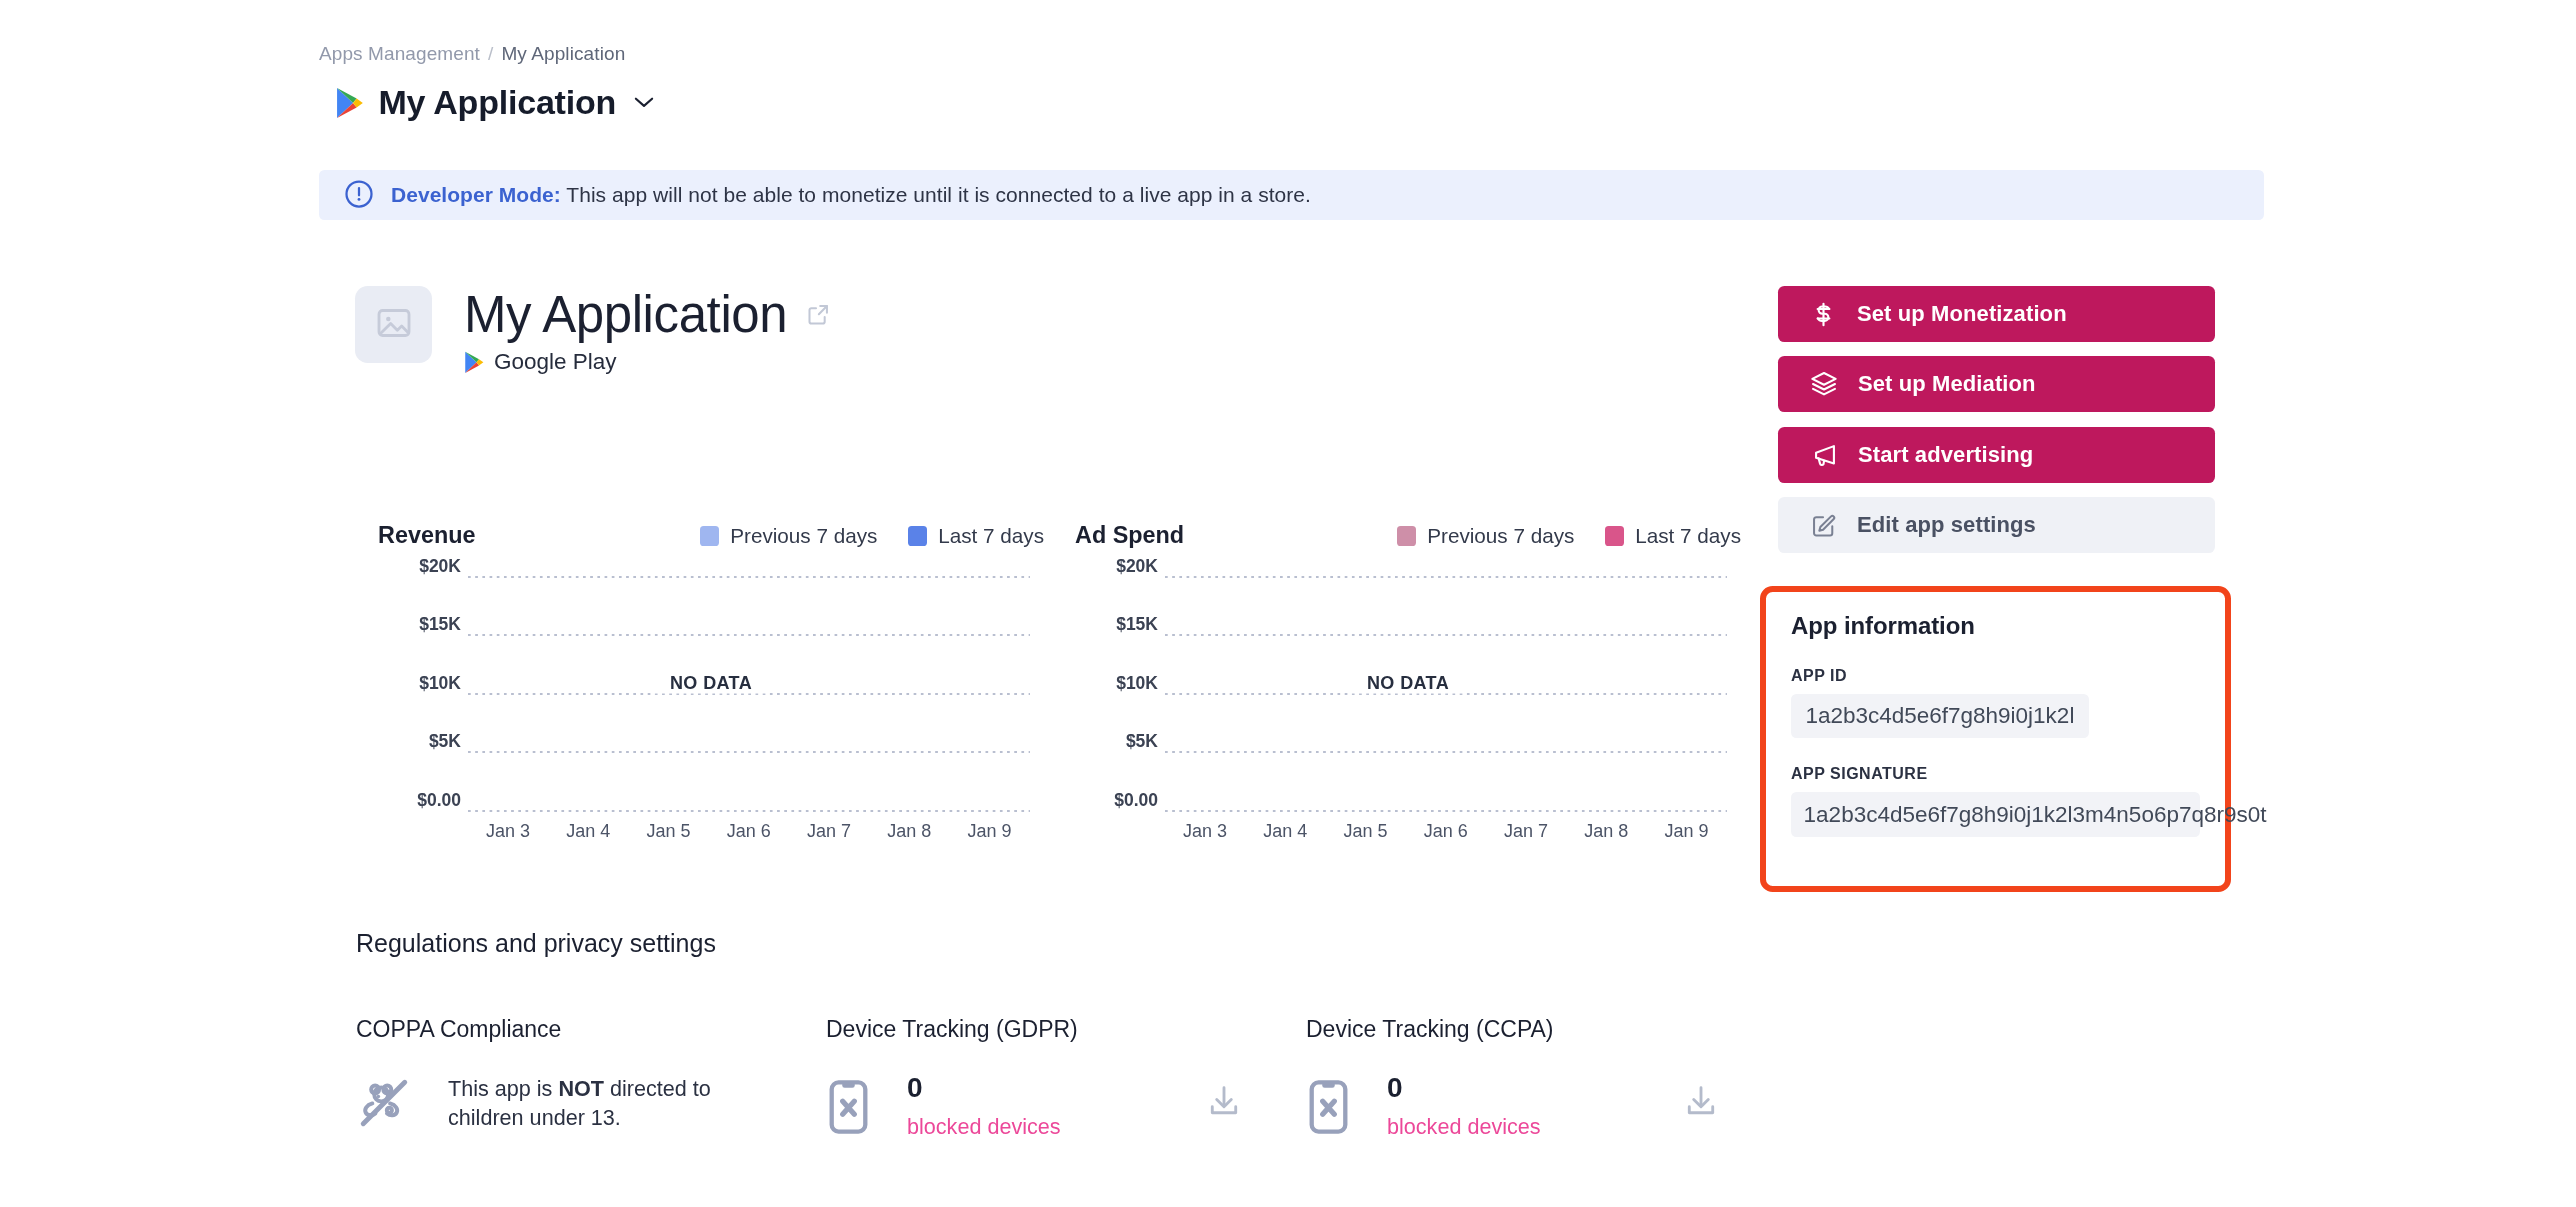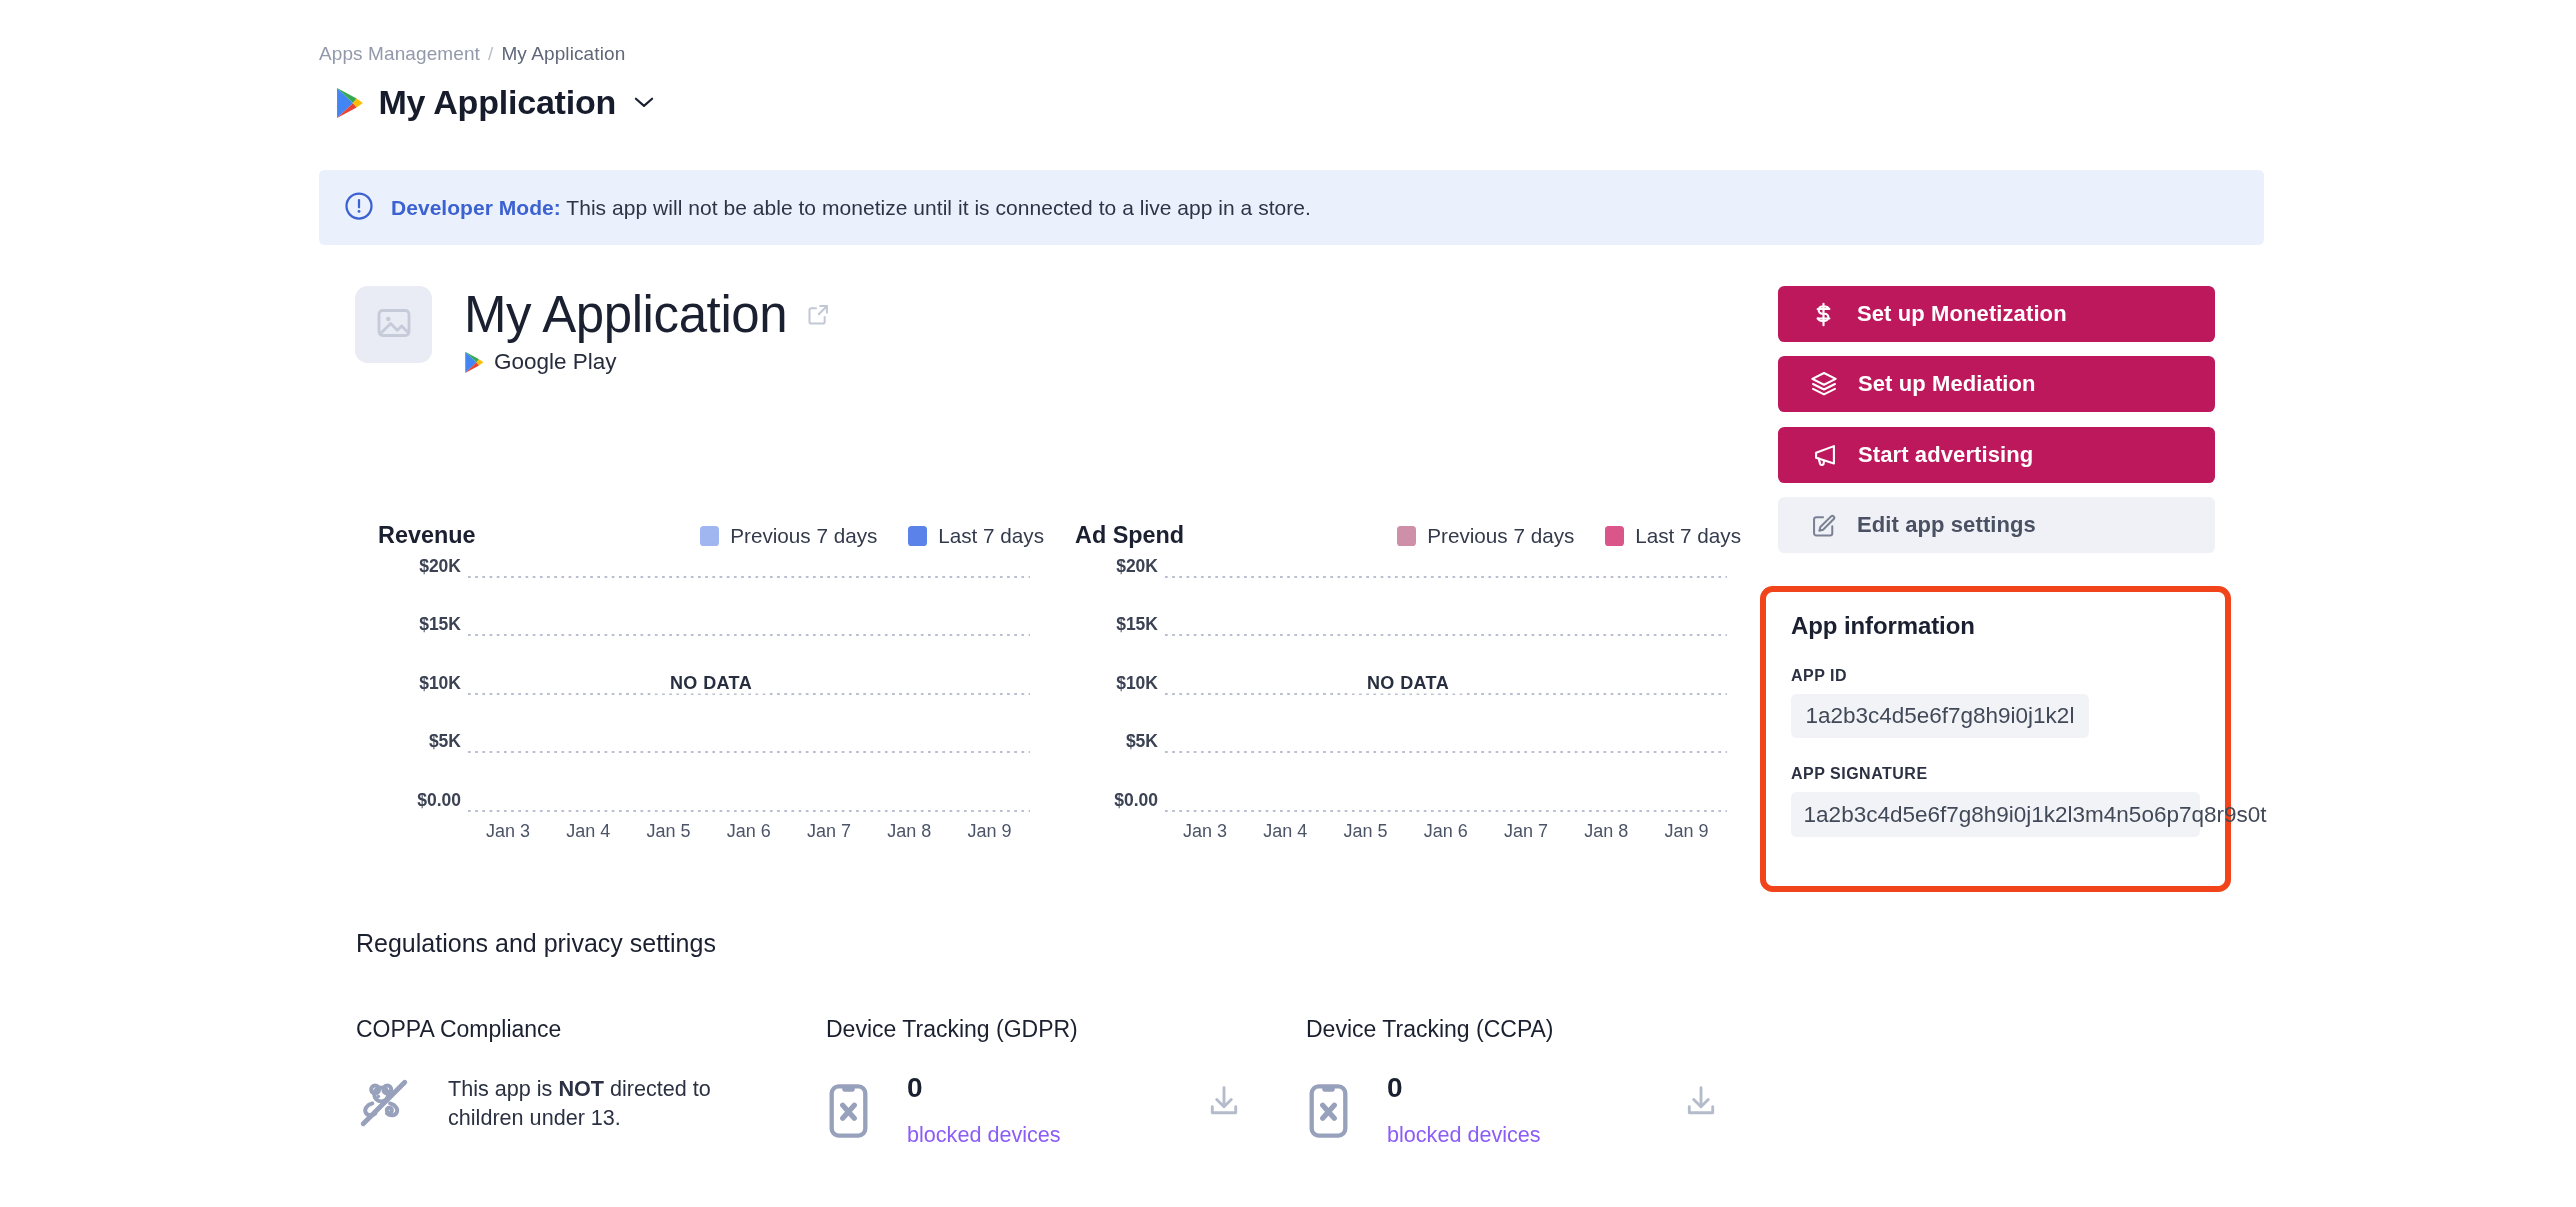--- a/index.html
+++ b/index.html
@@ -33,21 +33,21 @@
   }
   .gplay-icon { display:block; }
   .app-title-main {
     font-size: 34px; font-weight: 700; color: #161c2b; letter-spacing: -0.2px;
   }
   .chevron { margin-left: 3.6px; display:block; }
 
   
   .dev-banner {
     position: absolute; left: 319px; top: 170px;
-    width: 1945px; height: 75px;
+    width: 1945px; height: 50px;
     background: #ebf0fd; border-radius: 5.4px;
     display: flex; align-items: center; gap: 17px;
     padding-left: 25px;
   }
   .dev-banner-text { font-size: 21px; color: #2e3446; letter-spacing:0.04px;}
   .dev-banner-text b { color: #3b62d0; font-weight: 700; }
 
   
   .app-hero { position: absolute; left: 355px; top: 286px; display: flex; gap: 32px; }
   .app-thumb {
@@ -136,21 +136,21 @@
   }
   .reg-col { position: absolute; top: 1016px; }
   .reg-col-title { font-size: 23px; font-weight: 400; color: #1b2030; }
   .reg-body { display: flex; align-items: center; gap: 36px; margin-top: 31px; }
   .reg-coppa { left: 356px; width: 423px; }
   .reg-gdpr  { left: 826px; width: 423px; }
   .reg-ccpa  { left: 1306px; width: 423px; }
   .coppa-text { font-size: 21.6px; color: #2b3142; line-height: 1.35; max-width: 306px; }
   .coppa-text b { font-weight: 700; }
   .dev-count { font-size: 28px; font-weight: 700; color: #1b2030; line-height: 1; }
-  .dev-count-label { font-size: 21.6px; color: #8b5cf6; margin-top: 20px; }
+  .dev-count-label { font-size: 21.6px; color: #ec4899; margin-top: 12px; }
   .dl-btn { position: absolute; top: 1082px; cursor: pointer; background:none; border:none; padding:0;}
   .dl-gdpr { left: 1205px; }
   .dl-ccpa { left: 1682px; }
 </style>
 </head>
 <body>
 
 <div class="page">
 
   <div class="breadcrumb">

